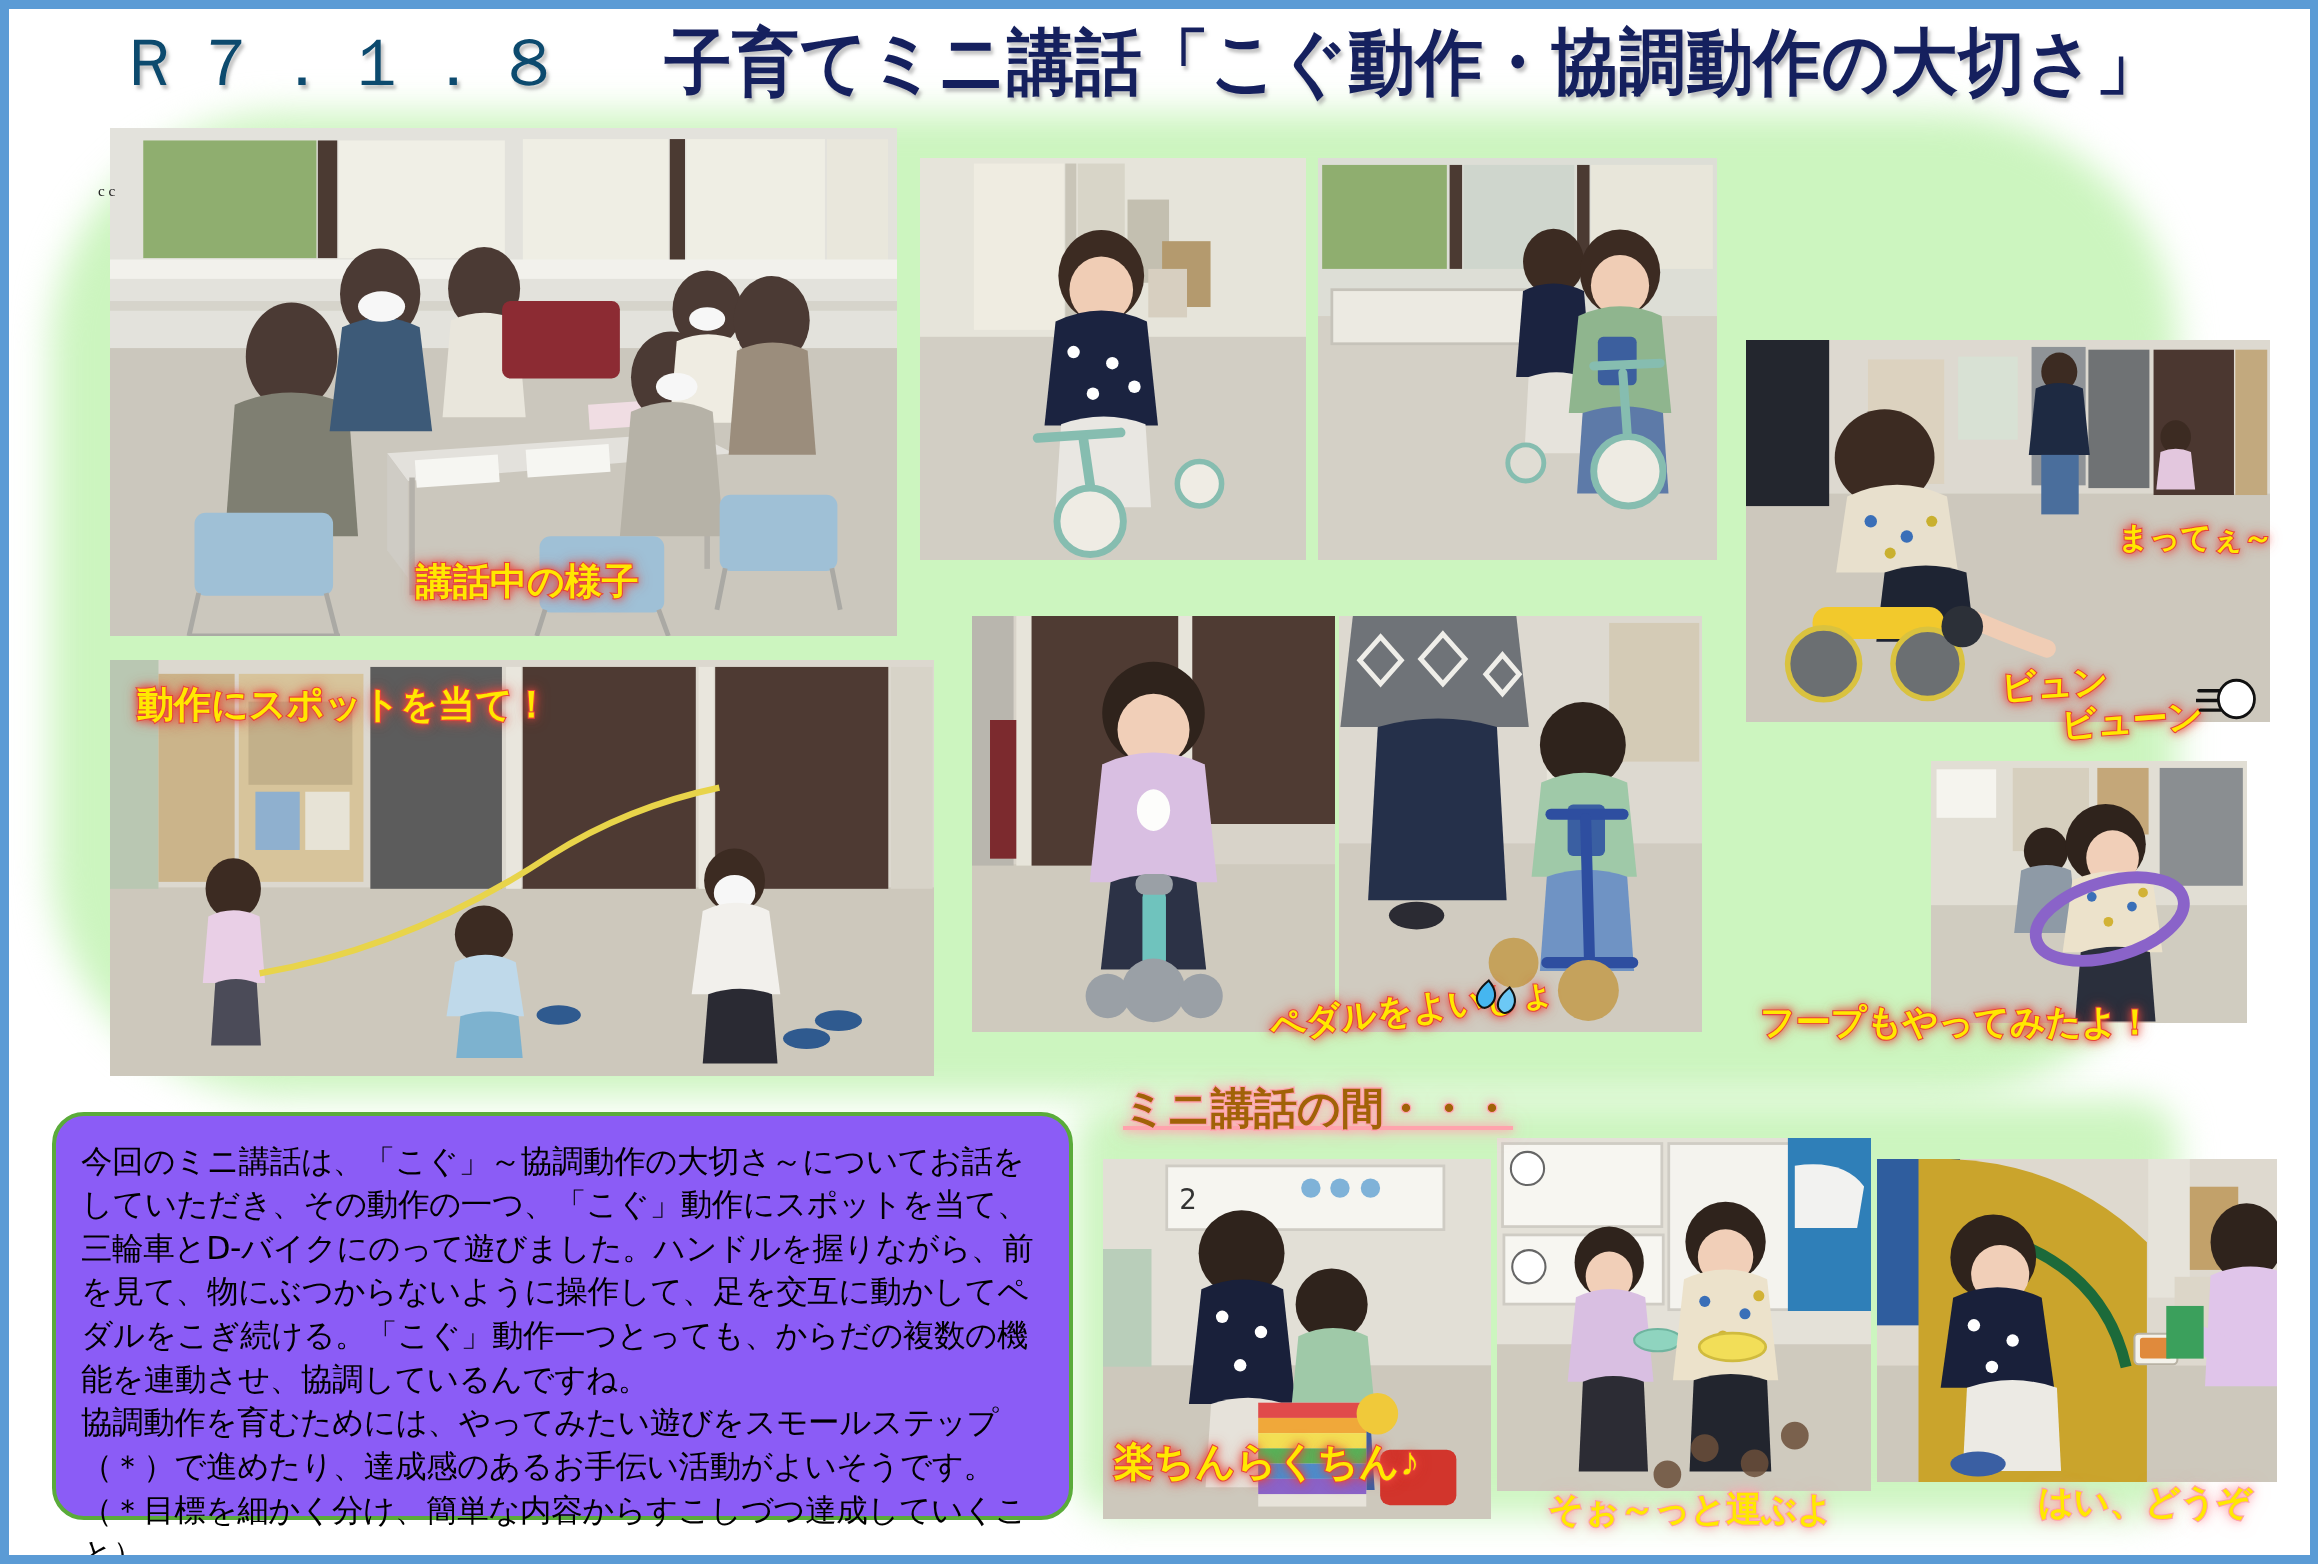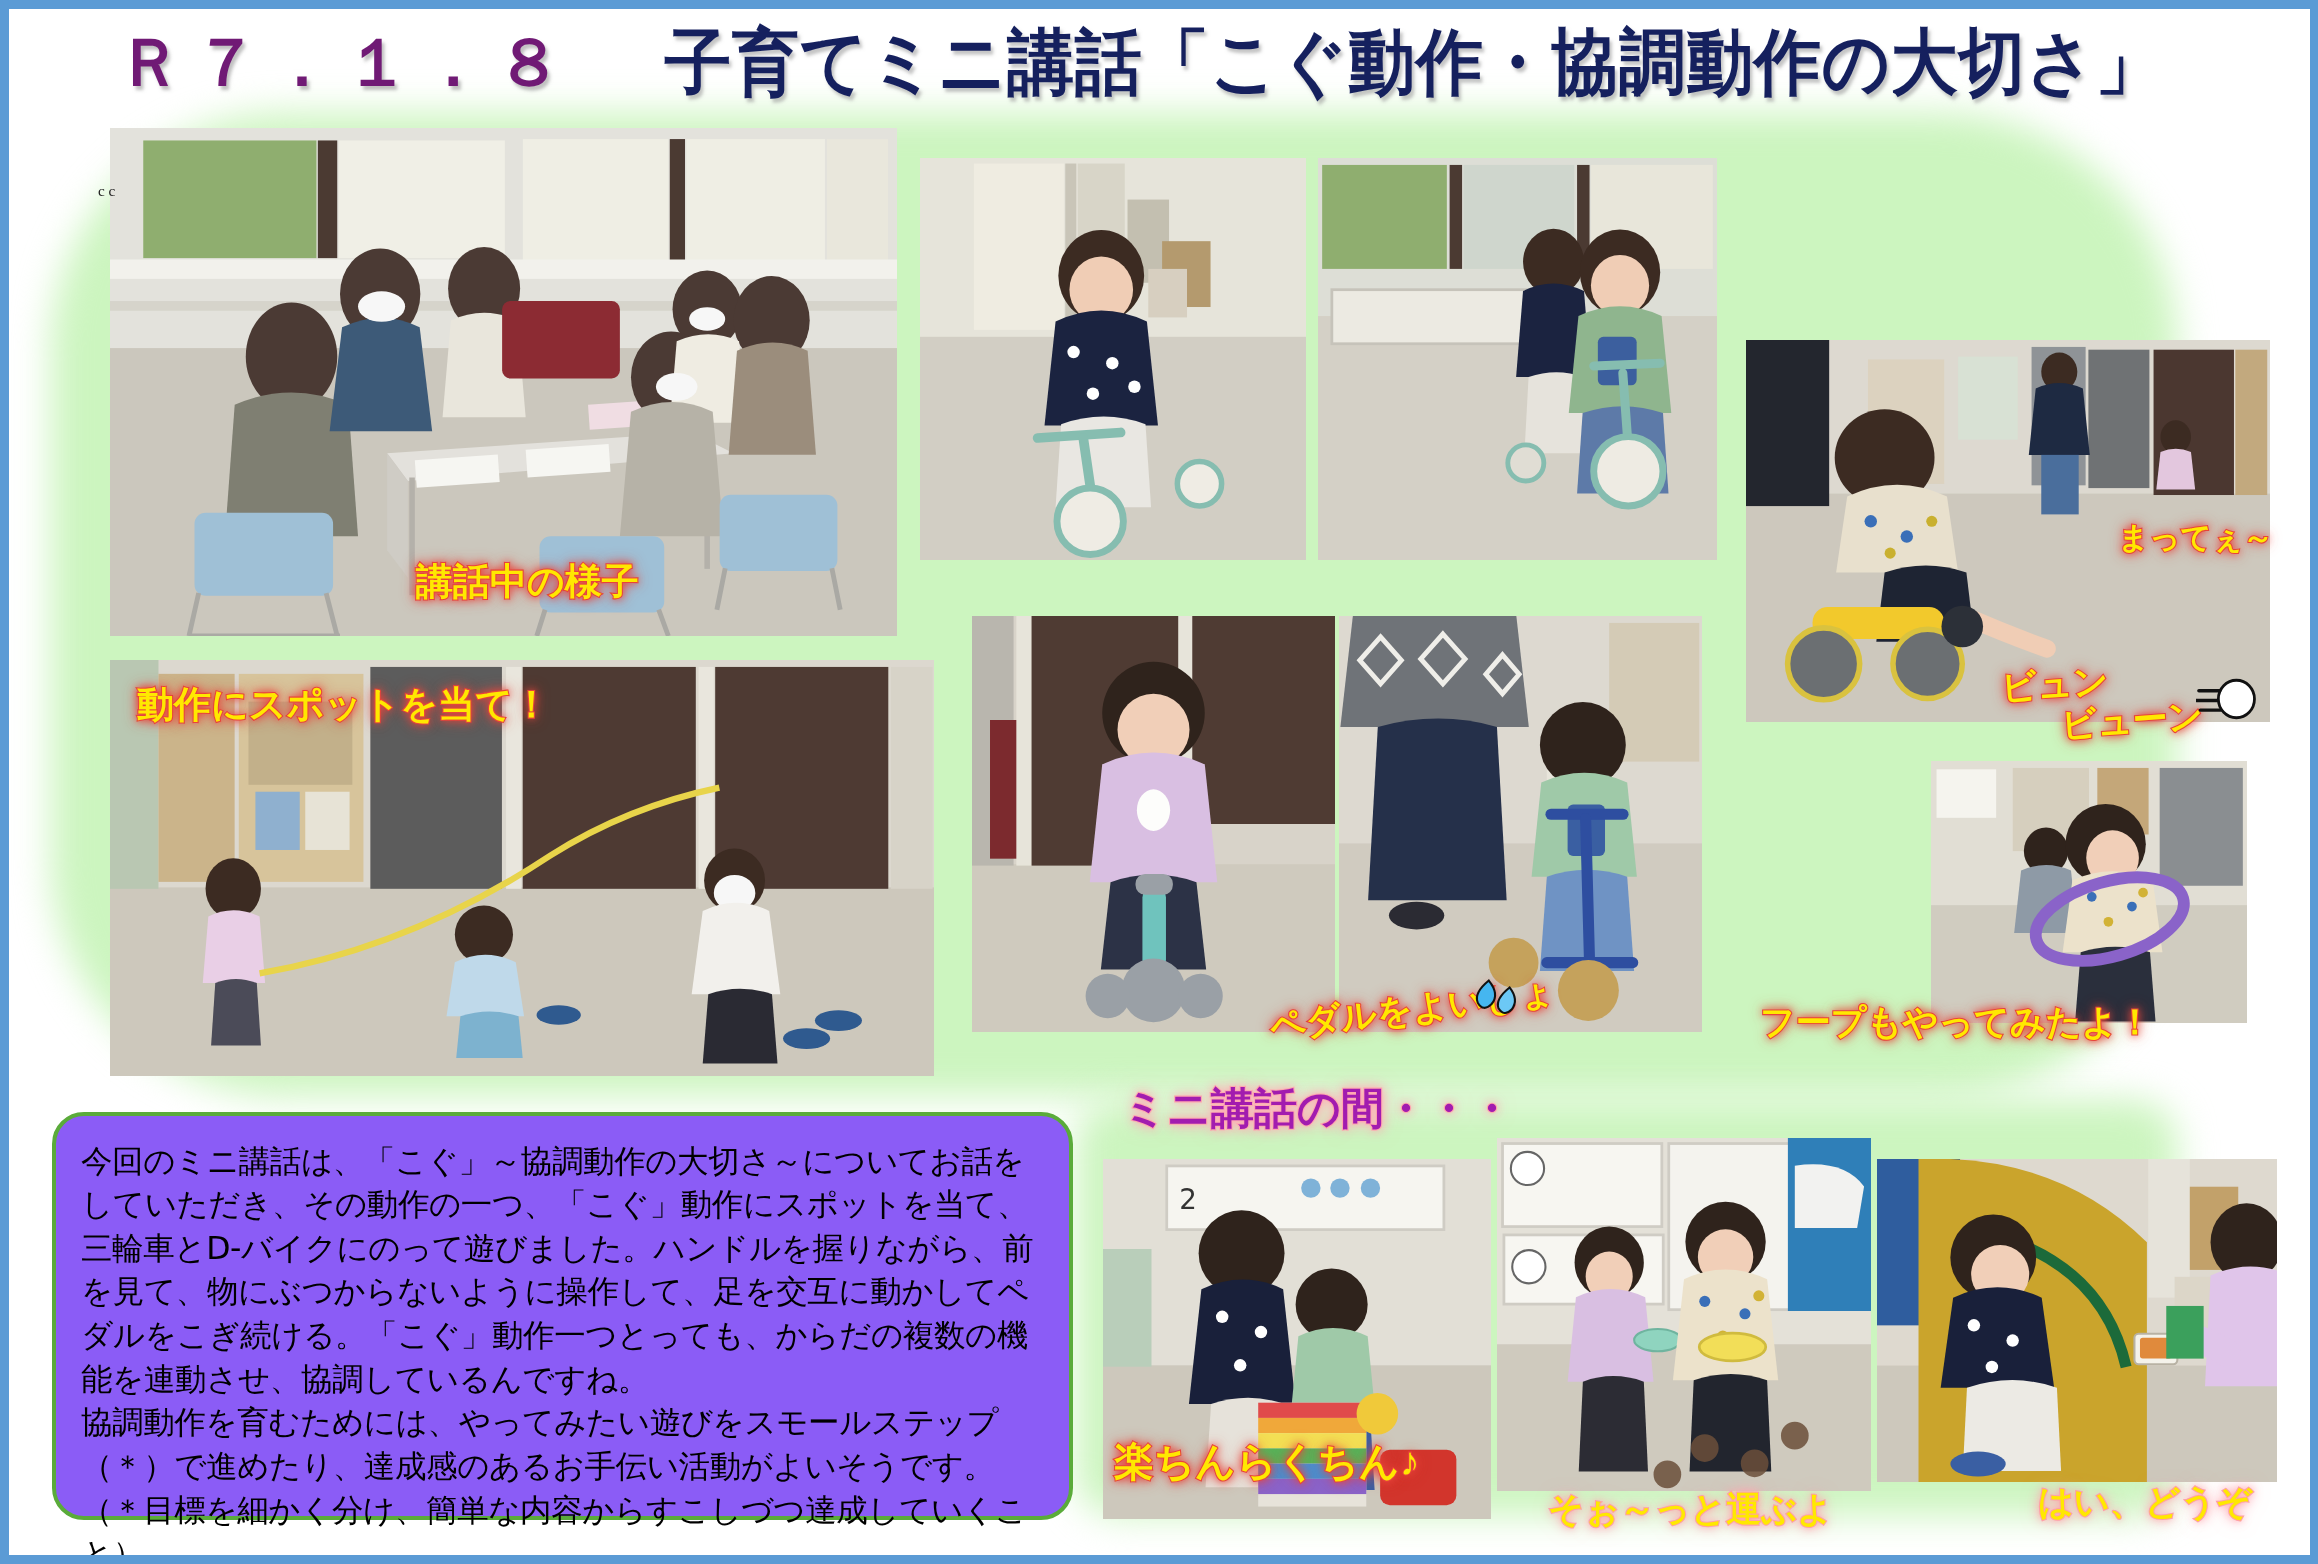--- a/index.html
+++ b/index.html
@@ -28,21 +28,21 @@
   #blob-main   { left: 42px;  top: 104px;  width: 2126px; height: 983px; border-radius: 235px; }
   #blob-bottom { left: 1067px;top: 1091px; width: 1101px; height: 416px;  border-radius: 42px;  }
 
   
   #header {
     position: absolute; left: 0; top: 5.5px; width: 2319px;
     text-align: center; z-index: 6;
     white-space: nowrap;
   }
   .hdr-date {
-    font-size: 66px; font-weight: bold; color: #701a75;
+    font-size: 66px; font-weight: normal; color: #0c4a6e;
     letter-spacing: 9.7px;
     text-shadow: 2.8px 3.5px 3.5px rgba(140,140,140,.55);
     vertical-align: middle;
   }
   .hdr-title {
     font-size: 72px; font-weight: bold; color: #15205e;
     letter-spacing: 0.7px; margin-left: 37px;
     text-shadow: 2.8px 3.5px 3.5px rgba(140,140,140,.5);
     vertical-align: middle;
     transform: scaleX(.93); display: inline-block;
@@ -89,26 +89,27 @@
   .cap-yellow-pink {
     color: #ffe800;
     -webkit-text-stroke: 2.1px #ff9ca6;
     paint-order: stroke fill;
     text-shadow:
       0 0 7px #ff9ca6, 0 0 12.5px #ffb3bb,
       0 0 18px rgba(255,156,166,.75);
   }
   
   .cap-purple-pink {
-    color: #a21caf;
+    color: #a16207;
     -webkit-text-stroke: 2.1px #ffa3ad;
     paint-order: stroke fill;
     text-shadow:
       0 0 8.3px #ffa3ad, 0 0 14px #ffbcc3,
       0 0 19.4px rgba(255,163,173,.7);
+    text-decoration: underline;
   }
 
   #cap-kowa      { left: 407px;  top: 554px;  font-size: 37px; }
   #cap-trike     { left: 993px; top: 558px;  font-size: 40px; }
   #cap-nawa1     { left: 128px;  top: 677px;  font-size: 37px; }
   #cap-nawa2     { left: 454px;  top: 677px;  font-size: 37px; }
   #cap-matte     { left: 2109px; top: 512px;  font-size: 30.5px; }
   #cap-byun1     { left: 1992px; top: 657px;  font-size: 35px; transform: rotate(-4deg); }
   #cap-byun2     { left: 2052px; top: 693px; font-size: 35px; transform: rotate(-4deg); }
   #cap-pedal     { left: 1260px; top: 982px; font-size: 35px; transform: rotate(-7deg); }

